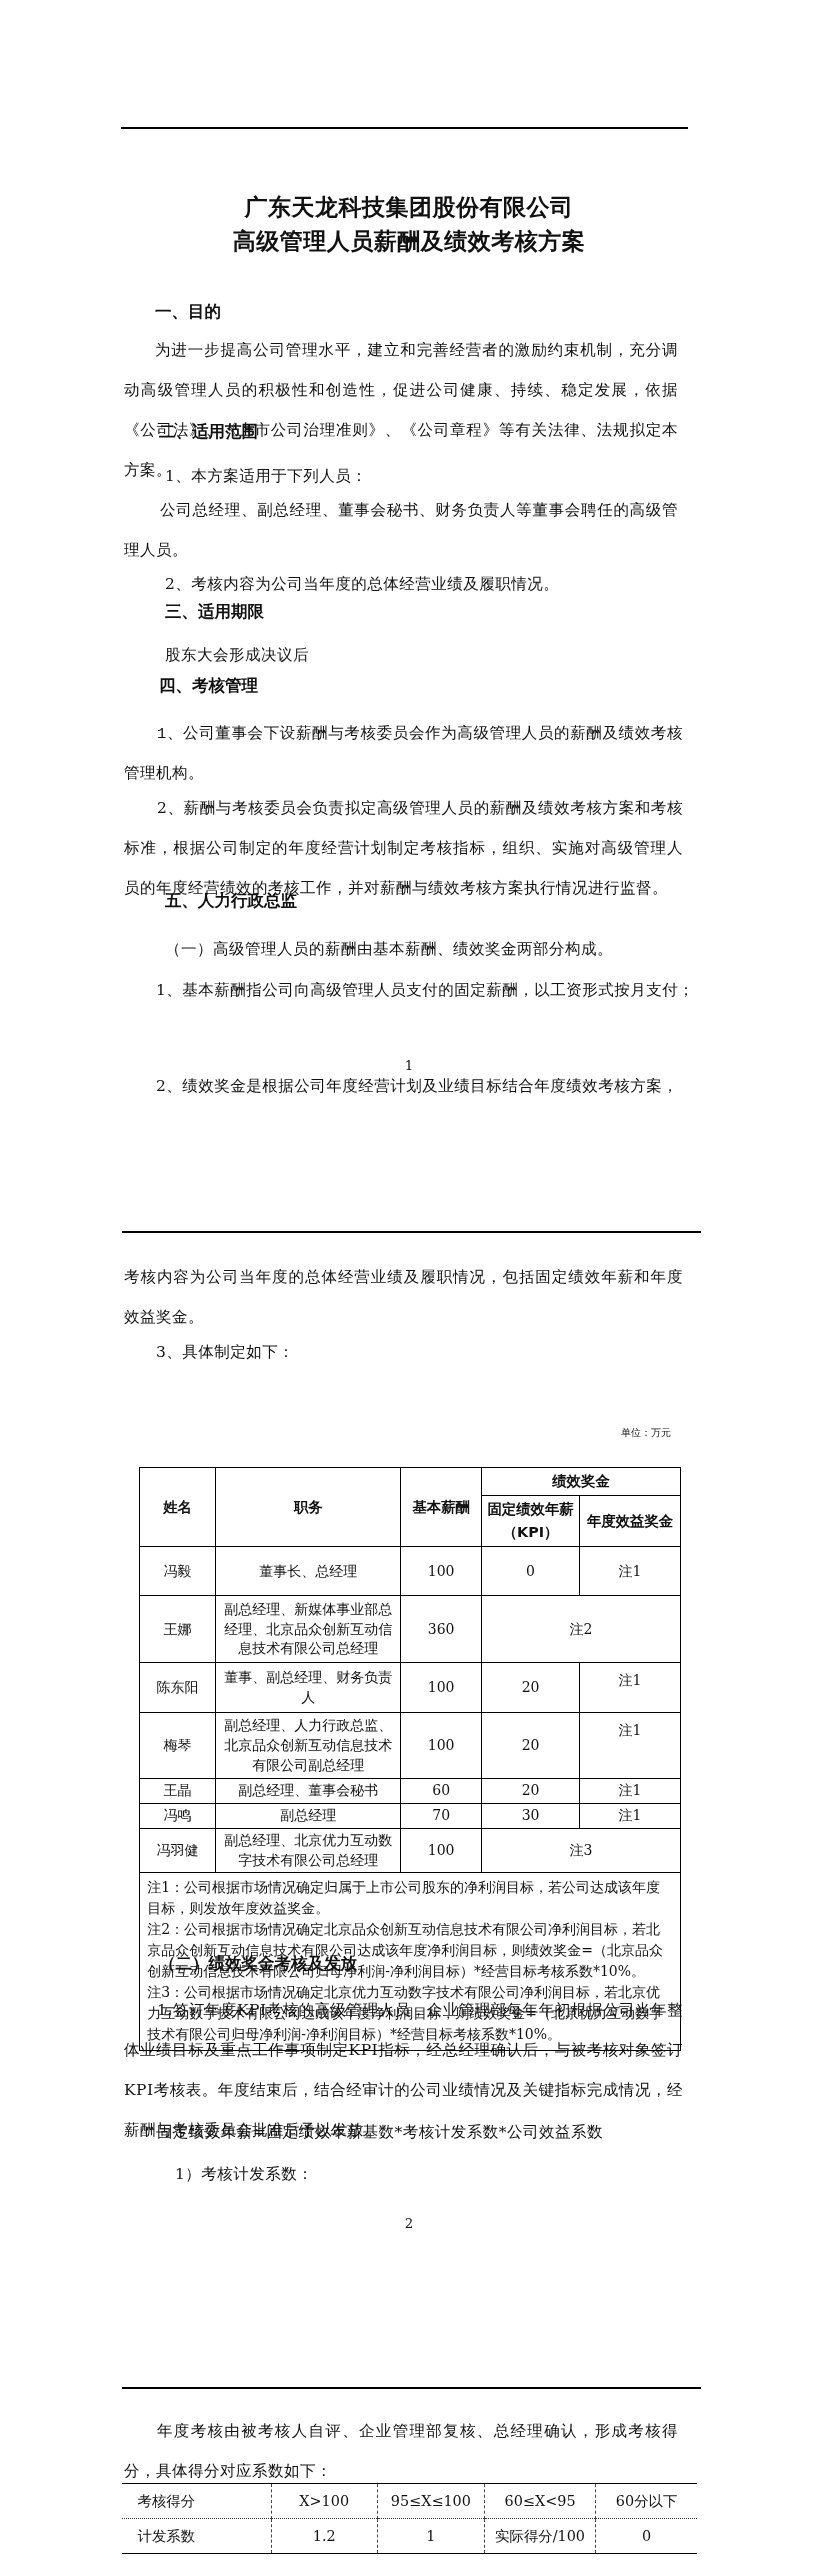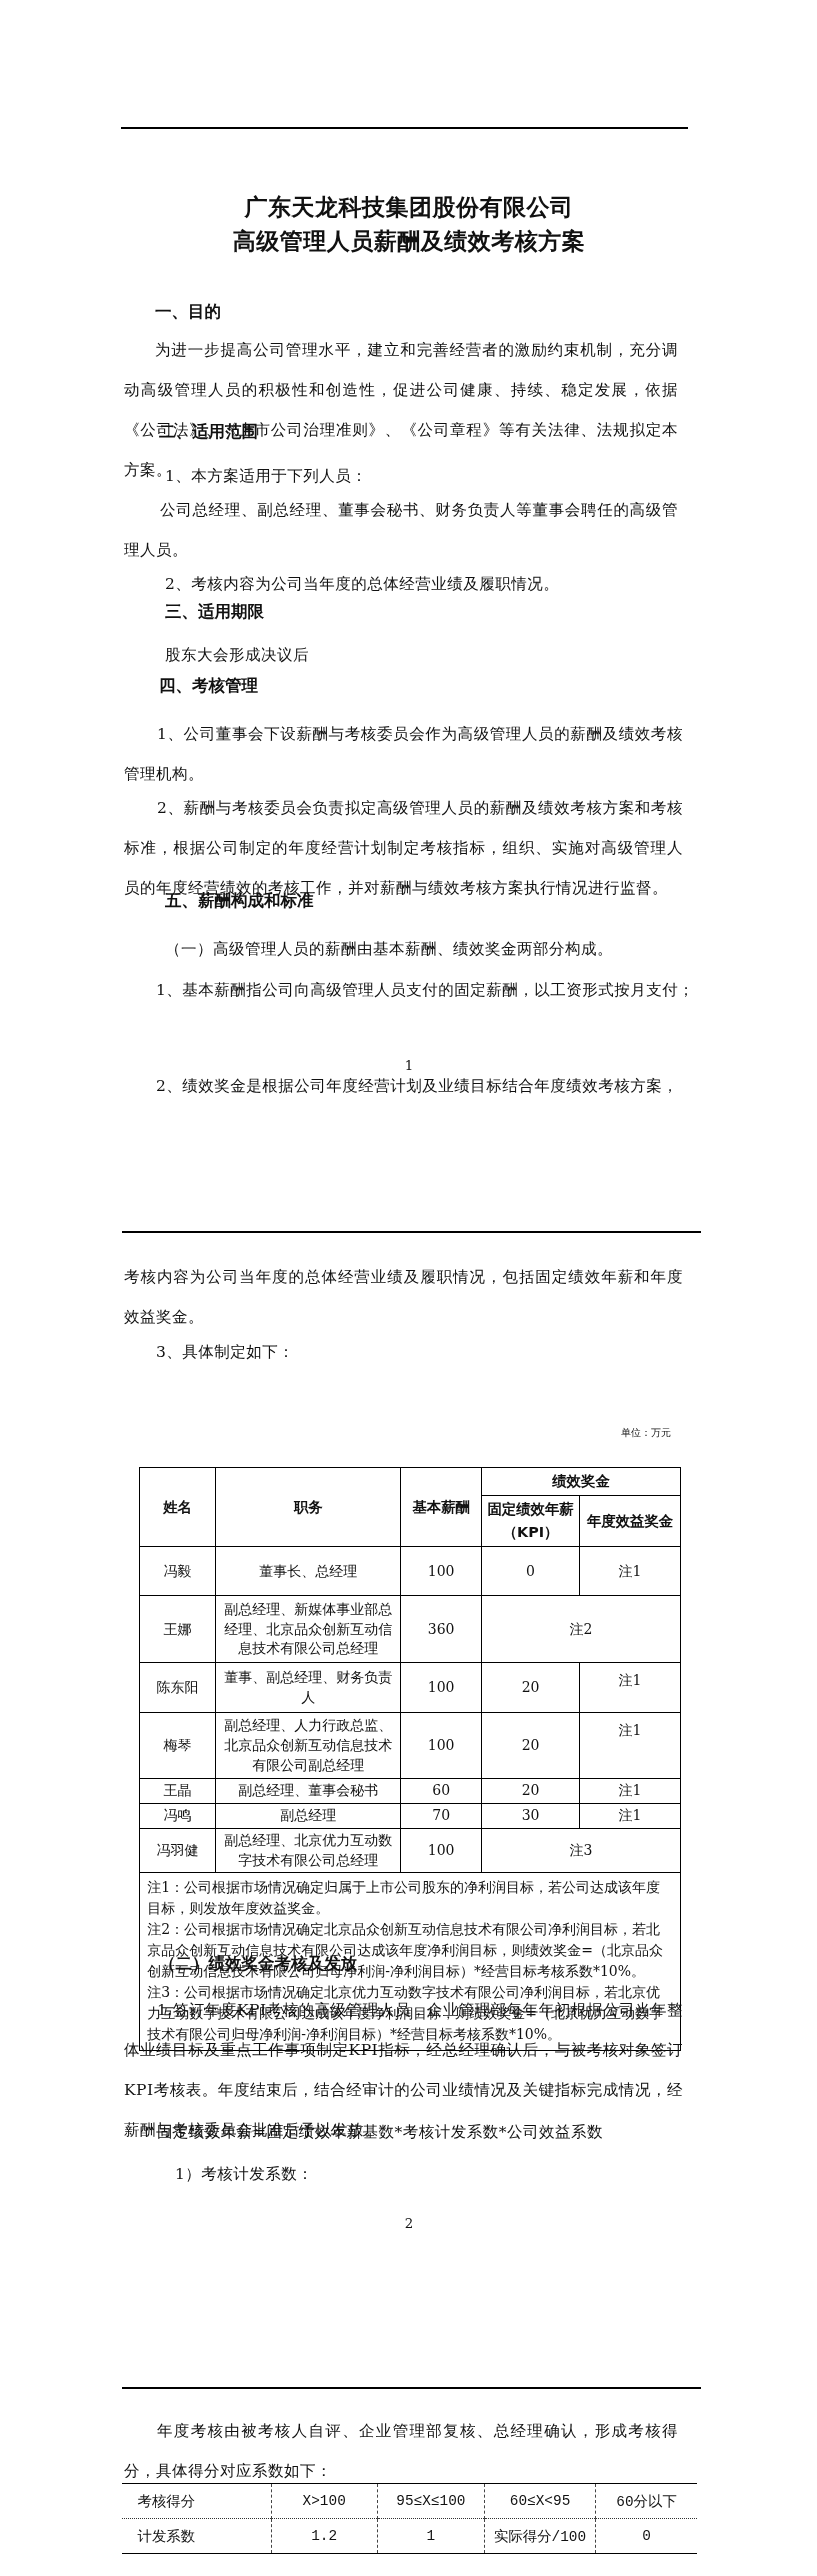--- a/index.html
+++ b/index.html
@@ -12,21 +12,21 @@
   .h{position:absolute;font-size:16.5px;font-weight:bold;font-family:"DejaVu Sans","Liberation Sans",sans-serif;}
   .p{position:absolute;font-size:15.5px;line-height:40px;letter-spacing:0.5px;text-align:justify;}
   .pg{position:absolute;left:0;width:818px;text-align:center;font-size:13.4px;}
   table{border-collapse:collapse;}
   .salary{position:absolute;left:139px;top:1467px;width:542px;font-size:14px;}
   .salary td{border:1.5px solid #000;text-align:center;vertical-align:middle;padding:2.1px 4.1px;line-height:19.6px;}
   .salary th{border:1.5px solid #000;font-weight:bold;font-family:"DejaVu Sans","Liberation Sans",sans-serif;padding:2.1px;line-height:23px;font-size:14.4px;}
   .salary td.note{text-align:left;line-height:21px;padding:4.1px 7.2px;font-size:14px;}
   .salary .topalign{vertical-align:top;padding-top:7.2px;}
   .ctable{position:absolute;left:122px;width:575px;font-size:14.4px;}
-  .ctable td{text-align:center;border-left:0.5px dashed #444;border-right:0.5px dashed #444;padding:0 2.1px;font-family:Liberation Mono, monospace;}
+  .ctable td{text-align:center;border-left:0.5px dashed #444;border-right:0.5px dashed #444;padding:0 2.1px;}
   .ctable tr:first-child td{border-top:1.5px solid #000;border-bottom:0.5px dotted #333;}
   .ctable tr:last-child td{border-bottom:1.5px solid #000;}
   .ctable td:first-child{border-left:none;}
   .ctable td:last-child{border-right:none;}
 </style>
 </head>
 <body>
 
 <div class="rule" style="left:121px;top:127px;width:567px;"></div>
 <div class="title" style="top:192px;">广东天龙科技集团股份有限公司</div>
@@ -37,24 +37,24 @@
 
 <div class="h" style="left:159px;top:421px;">二、适用范围</div>
 <div class="p" style="left:165px;top:456px;">1、本方案适用于下列人员：</div>
 <div class="p" style="left:124px;top:490px;width:554px;text-indent:36px;">公司总经理、副总经理、董事会秘书、财务负责人等董事会聘任的高级管理人员。</div>
 <div class="p" style="left:165px;top:564px;">2、考核内容为公司当年度的总体经营业绩及履职情况。</div>
 
 <div class="h" style="left:165px;top:601px;">三、适用期限</div>
 <div class="p" style="left:165px;top:635px;">股东大会形成决议后</div>
 
 <div class="h" style="left:159px;top:675px;">四、考核管理</div>
-<div class="p" style="left:124px;top:714px;width:559px;text-indent:33px;">1、公司董事会下设薪酬与考核委员会作为高级管理人员的薪酬及绩效考核管理机构。</div>
+<div class="p" style="left:124px;top:714px;width:559px;text-indent:33px;font-family:Liberation Mono, monospace;">1、公司董事会下设薪酬与考核委员会作为高级管理人员的薪酬及绩效考核管理机构。</div>
 <div class="p" style="left:124px;top:788px;width:559px;text-indent:33px;">2、薪酬与考核委员会负责拟定高级管理人员的薪酬及绩效考核方案和考核标准，根据公司制定的年度经营计划制定考核指标，组织、实施对高级管理人员的年度经营绩效的考核工作，并对薪酬与绩效考核方案执行情况进行监督。</div>
 
-<div class="h" style="left:165px;top:890px;">五、薪酬构成和标准</div>
+<div class="h" style="left:165px;top:890px;">五、人力行政总监</div>
 <div class="p" style="left:165px;top:929px;">（一）高级管理人员的薪酬由基本薪酬、绩效奖金两部分构成。</div>
 <div class="p" style="left:156px;top:970px;">1、基本薪酬指公司向高级管理人员支付的固定薪酬，以工资形式按月支付；</div>
 <div class="p" style="left:156px;top:1066px;">2、绩效奖金是根据公司年度经营计划及业绩目标结合年度绩效考核方案，</div>
 
 <div class="pg" style="top:1058px;">1</div>
 
 <div class="rule" style="left:122px;top:1231px;width:579px;"></div>
 <div class="p" style="left:124px;top:1257px;width:559px;">考核内容为公司当年度的总体经营业绩及履职情况，包括固定绩效年薪和年度效益奖金。</div>
 <div class="p" style="left:156px;top:1332px;">3、具体制定如下：</div>
 <div class="abs" style="left:621px;top:1426px;font-size:10px;">单位：万元</div>

